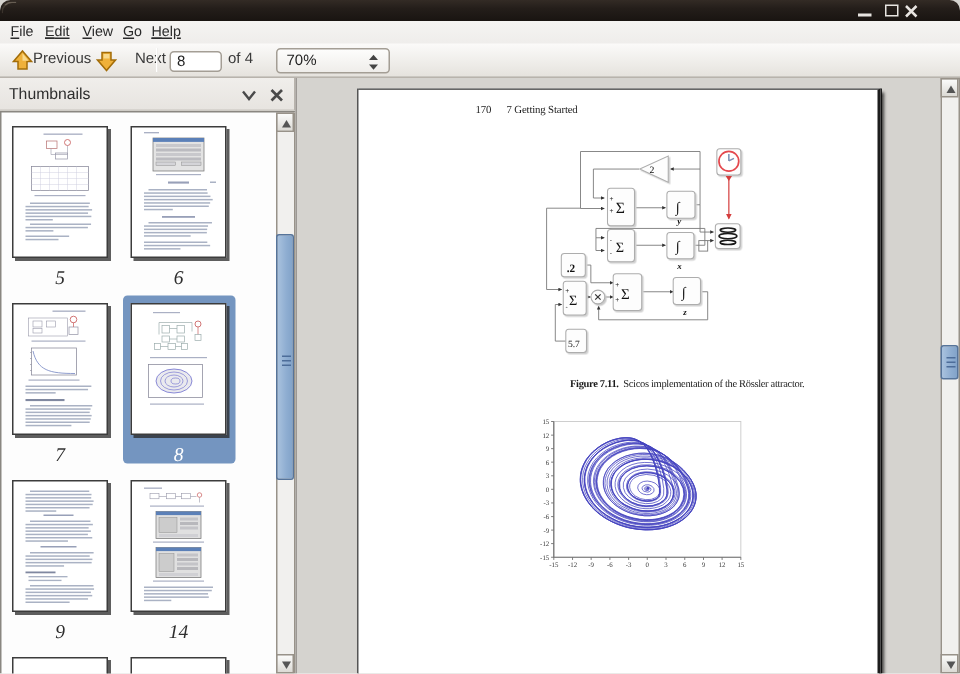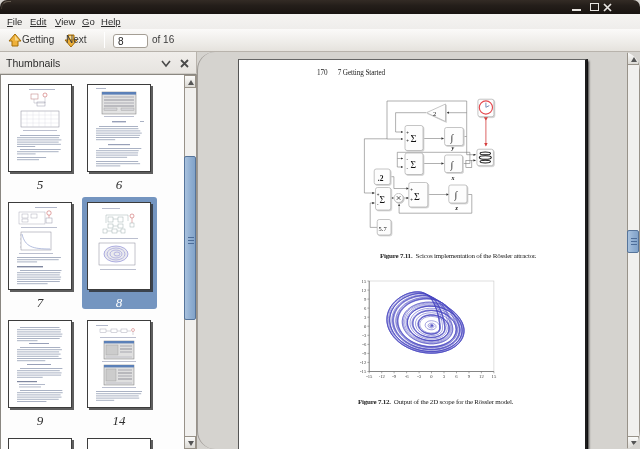--- a/index.html
+++ b/index.html
@@ -42,21 +42,21 @@
   background:#7495c0; border-radius:3px; }
 
 .sbtrack { position:absolute; background:#f1f0ee; border:1px solid #989289; }
 .sbbtn { position:absolute; width:12px; height:13px; background:linear-gradient(#fbfbfa,#dcdad5);
   border:1px solid #989289; }
 .sbthumb { position:absolute; width:12px; background:linear-gradient(90deg,#a9c2de,#8eadd1 60%,#82a3c9);
   border:1px solid #56749a; border-radius:2px; }
 .arrowglyph { width:0; height:0; position:absolute; left:3px; }
 .grip { position:absolute; left:2.5px; width:6px; height:1px; background:#4d6d99; }
 
-#mainview { position:absolute; left:197px; top:52px; width:443px; height:397px; background:#d5d3cf; overflow:hidden; border-left:1px solid #9c9894;border-radius:18px; }
+#mainview { position:absolute; left:197px; top:52px; width:443px; height:397px; background:#d5d3cf; overflow:hidden; border-left:1px solid #9c9894; }
 #page { position:absolute; left:40px; top:7px; width:349px; height:420px; background:#ffffff;
   border-left:1px solid #555; border-top:1px solid #666;
   box-shadow:2px 2px 2px rgba(10,10,10,0.75), 1px 0 0 #222; border-right:2px solid #1d1d1d; }
 .serif { font-family:"Liberation Serif", serif; color:#1c1c1c; }
 
 </style>
 </head>
 <body>
 
 <div id="titlebar">
@@ -74,29 +74,35 @@
   <span style="left:55px;"><u>V</u>iew</span>
   <span style="left:82px;"><u>G</u>o</span>
   <span style="left:101px;text-decoration:underline;"><u>H</u>elp</span>
 </div>
 
 <div id="toolbar">
   <svg class="abs" style="left:8px;top:4px;" width="14" height="15" viewBox="0 0 14 15">
     <path d="M7 1 L13 8 L10 8 L10 13 L4 13 L4 8 L1 8 Z" fill="#efb13a" stroke="#a36d08" stroke-width="1"></path>
     <path d="M7 2.5 L11 7.5 L7 7.5 Z" fill="#f8d98c"></path>
   </svg>
-  <span class="tbtext" style="left:22px;">Getting</span>
+  <span class="tbtext" style="left:22px;">Previous</span>
   <svg class="abs" style="left:64px;top:4px;" width="14" height="15" viewBox="0 0 14 15">
     <path d="M7 14 L1 7 L4 7 L4 2 L10 2 L10 7 L13 7 Z" fill="#efb13a" stroke="#a36d08" stroke-width="1"></path>
     <path d="M5 3 L9 3 L9 6 L5 6 Z" fill="#f8d98c"></path>
   </svg>
-  <span class="tbtext" style="left:66px;">Next</span>
+  <span class="tbtext" style="left:90px;">Next</span>
   <div id="sep1"></div>
   <div id="pagefield">8</div>
-  <span class="tbtext" style="left:152px;">of 16</span>
+  <span class="tbtext" style="left:152px;">of 4</span>
+  <div id="zoombox">70%
+    <svg class="abs" style="right:6px;top:3px;" width="8" height="11" viewBox="0 0 8 11">
+      <path d="M1 4 L4 0.5 L7 4 Z" fill="#444"></path>
+      <path d="M1 7 L4 10.5 L7 7 Z" fill="#444"></path>
+    </svg>
+  </div>
 </div>
 
 <div id="sidehead">
   <div class="t">Thumbnails</div>
   <svg class="abs" style="left:160px;top:7px;" width="12" height="9" viewBox="0 0 12 9">
     <path d="M2 2 L6 7 L10 2" fill="none" stroke="#4a4a4a" stroke-width="1.6"></path>
   </svg>
   <svg class="abs" style="left:179px;top:6px;" width="11" height="11" viewBox="0 0 11 11">
     <path d="M2 2 L9 9 M9 2 L2 9" stroke="#4a4a4a" stroke-width="1.8"></path>
   </svg>
@@ -469,21 +475,20 @@
         <text x="366.2" y="327.9" text-anchor="end">0</text>
         <text x="366.2" y="318.8" text-anchor="end">3</text>
         <text x="366.2" y="309.8" text-anchor="end">6</text>
         <text x="366.2" y="300.7" text-anchor="end">9</text>
         <text x="366.2" y="291.7" text-anchor="end">12</text>
         <text x="366.2" y="282.6" text-anchor="end">15</text>
       </g>
 <path d="M432.0 325.7L432.1 326.3L431.4 326.6L430.6 326.2L430.5 325.6L431.6 325.1L432.7 325.8L432.6 326.7L431.3 327.1L430.0 326.6L429.6 325.6L430.1 324.8L431.3 324.4L432.6 324.6L433.6 325.3L434.0 326.2L433.7 327.1L432.9 327.8L431.7 328.1L429.3 327.5L428.5 326.8L428.1 325.9L428.1 325.1L428.5 324.3L430.2 323.3L432.6 323.2L434.7 324.2L435.9 325.7L436.0 327.4L434.9 328.8L433.0 329.7L431.0 329.8L428.9 329.4L427.1 328.5L425.8 327.1L425.1 325.3L425.5 323.5L426.8 322.0L428.9 321.0L431.5 320.7L434.2 321.1L436.7 322.1L438.6 323.8L439.8 325.8L440.0 328.0L439.1 330.0L437.2 331.7L434.2 332.9L430.5 333.1L426.9 332.4L423.7 330.8L422.2 329.5L421.0 328.1L420.2 326.5L419.8 325.0L419.8 323.3L420.3 321.8L421.2 320.3L422.4 319.0L424.2 317.9L426.1 317.1L430.8 316.3L436.0 316.9L440.6 318.7L442.9 320.2L444.6 321.8L445.9 323.6L446.8 325.6L447.2 327.6L447.1 329.6L446.5 331.6L445.5 333.3L443.7 335.2L441.7 336.7L439.2 337.8L436.3 338.6L433.2 339.1L430.0 339.1L426.6 338.7L423.3 337.8L419.9 336.4L417.0 334.7L414.3 332.4L412.3 330.0L410.8 327.1L410.1 324.4L410.1 321.6L410.7 318.9L412.3 316.0L414.7 313.4L417.9 311.2L421.4 309.7L425.3 308.7L429.5 308.3L433.9 308.4L438.4 309.1L443.2 310.6L447.3 312.6L451.4 315.3L454.5 318.2L456.9 321.4L458.5 324.9L459.4 328.5L459.3 332.1L458.1 336.1L456.1 339.4L453.2 342.4L449.5 345.0L445.1 347.1L440.0 348.5L434.5 349.3L428.7 349.3L422.1 348.4L416.3 346.8L410.1 344.1L405.1 341.0L400.4 336.8L397.0 332.6L394.6 327.9L393.4 323.0L393.2 320.3L393.5 317.5L394.1 314.8L395.0 312.2L396.4 309.6L398.2 307.1L400.3 304.8L402.8 302.7L405.6 300.8L408.7 299.1L415.0 296.8L418.8 296.1L422.0 295.7L425.2 295.8L428.5 296.2L433.3 297.7L437.9 300.5L442.0 304.7L445.9 310.7L449.6 318.9L451.1 323.3L451.8 326.6L452.0 329.2L451.7 331.5L451.0 333.6L449.7 335.8L447.8 337.8L445.5 339.6L442.7 341.0L439.5 342.2L436.1 342.9L432.8 343.2L429.0 343.1L425.6 342.7L421.7 341.8L418.5 340.6L415.4 339.1L412.5 337.4L409.9 335.3L407.7 333.0L405.9 330.5L404.7 328.2L403.6 325.1L403.3 322.2L403.6 319.0L404.5 316.2L405.9 313.6L407.8 311.1L410.3 308.9L413.3 306.9L416.7 305.3L420.4 304.1L424.5 303.3L428.2 303.0L432.6 303.1L436.5 303.6L440.9 304.8L444.6 306.2L448.1 307.9L451.9 310.4L454.8 312.8L457.8 315.8L460.2 319.0L462.1 322.2L463.4 325.5L464.0 328.4L464.1 331.7L463.7 334.5L462.9 337.3L461.5 339.9L459.3 342.9L457.0 345.2L454.2 347.2L451.0 349.1L446.2 351.0L440.9 352.4L435.1 353.2L429.8 353.3L423.7 352.7L418.3 351.7L413.0 350.1L408.0 347.9L402.6 344.9L398.3 341.7L394.6 338.2L391.6 334.3L389.2 330.2L387.6 325.8L386.8 321.3L386.9 317.4L387.4 314.2L388.1 311.7L389.5 308.7L390.8 306.3L395.0 301.3L400.5 297.0L404.0 295.1L407.1 293.7L410.4 292.7L413.8 292.0L419.2 291.8L421.8 292.2L424.5 293.2L428.0 295.4L430.4 297.8L432.6 301.0L435.1 306.2L437.1 311.9L438.7 318.5L439.6 325.1L439.6 329.1L438.8 331.2L437.1 332.7L434.1 333.7L430.7 333.9L427.3 333.4L424.1 332.1L421.4 330.3L419.6 328.0L418.6 325.5L418.5 323.1L419.4 320.5L421.2 318.4L423.8 316.8L427.0 315.6L430.7 315.2L434.3 315.4L437.9 316.2L441.1 317.5L444.1 319.5L446.3 321.7L448.0 324.2L448.8 326.9L448.9 329.7L448.2 332.2L447.0 334.3L445.4 336.0L443.1 337.7L440.8 338.9L438.0 339.8L435.1 340.4L431.9 340.6L428.7 340.4L425.4 339.9L422.1 339.0L416.5 336.4L413.8 334.5L411.9 332.6L410.2 330.5L408.9 328.3L408.0 325.6L407.6 322.9L407.8 320.1L408.7 317.5L410.1 314.9L411.9 312.9L414.5 310.8L417.1 309.2L420.6 307.8L424.0 306.9L427.5 306.4L431.3 306.3L435.1 306.6L439.0 307.3L445.9 309.8L448.8 311.3L452.0 313.4L454.8 315.8L456.9 318.0L459.0 320.8L460.3 323.3L461.4 326.3L461.8 328.9L461.8 331.5L461.4 334.2L460.6 336.7L459.2 339.2L457.5 341.5L455.3 343.7L452.8 345.6L449.8 347.3L446.0 349.0L442.4 350.1L437.9 351.0L433.8 351.3L428.8 351.3L424.5 350.9L420.2 350.1L416.0 348.9L411.9 347.4L408.0 345.5L404.3 343.3L400.9 340.8L397.9 338.0L395.3 335.0L393.2 331.8L391.5 328.4L390.5 324.9L390.0 321.3L390.0 317.7L390.7 314.1L392.0 310.7L393.9 307.4L396.4 304.2L398.9 301.8L402.4 299.2L406.4 297.0L410.8 295.2L414.8 294.2L418.9 293.6L422.3 293.7L425.8 294.2L429.2 295.5L432.4 297.5L435.5 300.5L438.2 304.4L440.9 310.0L443.3 316.6L445.1 324.0L445.5 328.6L444.7 331.7L443.8 333.1L442.5 334.5L438.8 336.6L434.1 337.8L429.1 337.8L424.1 336.8L419.7 334.8L416.1 332.1L413.4 328.6L412.5 326.5L412.0 324.6L411.9 322.3L412.3 320.3L413.1 318.4L414.2 316.6L415.7 315.0L417.6 313.5L422.2 311.2L427.5 310.0L433.2 309.9L439.1 310.9L444.3 312.8L449.0 315.6L452.8 319.0L455.6 323.0L457.1 327.4L457.1 331.5L456.0 335.5L453.5 339.2L451.0 341.6L448.3 343.4L444.7 345.1L441.2 346.3L437.4 347.1L433.4 347.5L429.2 347.5L424.9 347.0L420.7 346.1L416.6 344.8L412.6 343.1L409.4 341.3L406.0 338.9L403.4 336.6L400.8 333.6L399.0 330.9L397.4 327.5L396.6 324.5L396.2 321.5L396.4 318.4L397.1 315.4L398.3 312.5L400.0 309.7L402.2 307.1L404.8 304.7L407.9 302.6L411.5 300.8L415.4 299.3L419.5 298.3L423.2 297.8L427.0 297.8L430.8 298.1L434.7 299.1L437.6 300.2L440.5 301.8L443.3 303.8L445.8 306.1L448.7 309.4L453.1 316.1L456.5 323.5L457.3 326.3L457.7 329.2L457.5 332.0L456.8 334.6L455.6 337.2L453.8 339.5L451.2 341.9L448.4 343.8L444.8 345.5L441.2 346.7L437.3 347.5L433.2 347.9L428.9 347.8L424.6 347.3L420.3 346.4L416.1 345.1L412.1 343.3L408.8 341.5L405.4 339.0L402.4 336.2L399.8 333.1L398.1 330.3L396.6 326.8L395.9 323.8L395.6 320.7L395.9 317.6L396.7 314.6L398.0 311.6L399.9 308.8L402.2 306.2L405.0 303.8L408.3 301.7L412.0 300.0L415.3 298.8L419.6 297.8L423.3 297.4L427.2 297.4L431.0 297.9L434.1 298.7L437.2 299.9L440.1 301.5L442.8 303.6L445.4 306.1L448.2 309.6L450.6 313.2L452.9 317.3L455.8 324.5L456.4 327.2L456.6 330.0L456.3 332.6L455.4 335.1L454.0 337.5L452.2 339.7L449.5 341.9L446.7 343.6L443.6 345.0L440.1 346.0L436.3 346.7L432.3 347.0L428.2 346.9L424.0 346.3L419.9 345.4L415.9 344.0L412.1 342.2L409.1 340.4L405.8 337.9L403.4 335.6L401.0 332.6L399.3 329.9L398.0 326.6L397.3 323.7L397.1 320.7L397.4 317.7L398.4 314.3L399.8 311.5L401.7 308.9L404.0 306.4L406.8 304.2L410.1 302.3L413.7 300.7L417.6 299.4L421.8 298.6L425.5 298.4L429.2 298.5L433.0 299.0L436.7 300.1L439.6 301.4L442.4 303.0L445.7 305.5L448.6 308.4L451.2 311.6L454.2 316.0L456.4 320.0L457.7 323.2L458.7 326.4L459.1 329.0L459.0 331.9L458.3 334.7L457.3 337.0L455.6 339.5L453.8 341.6L450.7 344.0L447.5 345.7L443.4 347.3L439.4 348.4L434.6 349.0L430.1 349.1L425.6 348.7L421.0 347.9L416.5 346.6L412.2 344.8L408.2 342.7L405.0 340.5L401.6 337.7L398.8 334.5L396.5 331.1L395.1 328.0L394.1 324.8L393.7 321.5L393.8 318.3L394.5 315.0L395.7 311.9L397.4 308.9L399.7 306.0L402.5 303.4L405.8 301.1L409.5 299.2L413.7 297.6L418.1 296.5L422.0 296.1L426.0 296.1L430.0 296.7L433.2 297.7L436.3 299.3L438.6 300.9L442.6 304.9L445.0 308.2L447.0 311.6L450.6 319.4L452.5 325.5L452.8 330.1L452.5 332.1L451.7 334.2L450.4 336.2L448.8 338.1L446.4 339.9L443.5 341.5L440.3 342.7L437.2 343.4L433.4 343.9L429.9 343.9L422.8 342.8L419.4 341.8L416.1 340.4L413.0 338.7L410.1 336.6L407.6 334.3L405.6 331.8L403.9 329.1L402.9 326.7L402.2 323.3L402.2 320.4L402.8 317.5L403.9 314.6L405.6 311.9L407.9 309.5L410.7 307.2L413.5 305.6L417.2 304.0L421.2 302.9L425.5 302.2L429.4 302.1L433.3 302.3L437.3 303.0L441.2 304.1L445.0 305.7L448.6 307.7L451.9 310.0L455.3 313.0L458.2 316.3L460.6 319.6L462.3 322.9L463.5 326.2L464.0 329.1L464.0 332.4L463.5 335.2L462.2 338.4L460.7 341.0L458.3 343.8L455.7 346.0L452.8 348.0L449.5 349.7L445.1 351.3L441.1 352.3L436.1 353.0L431.7 353.2L426.3 353.0L421.7 352.3L417.1 351.3L412.7 349.8L408.3 348.0L404.2 345.8L400.5 343.3L397.0 340.4L394.0 337.3L391.5 334.0L389.5 330.4L388.0 326.7L387.1 322.9L386.9 319.7L387.1 316.5L387.8 313.3L388.9 310.2L390.4 307.2L392.4 304.3L394.9 301.6L397.7 299.1L401.0 296.9L404.6 294.9L408.5 293.4L412.7 292.3L416.1 291.8L419.7 291.9L422.4 292.4L425.9 293.9L429.3 296.5L431.6 299.3L434.3 304.1L436.5 309.6L438.4 316.5L439.7 323.8L439.9 328.4L439.3 330.9L437.8 332.4L435.0 333.7L431.6 334.1L427.9 333.7L424.6 332.5L421.7 330.7L419.6 328.4L418.4 325.8L418.3 323.4L419.1 320.8L420.7 318.6L423.2 316.8L426.2 315.7L429.8 315.0L433.5 315.1L437.2 315.8L440.4 317.0L443.6 318.9L446.1 321.0L447.9 323.5L449.0 326.2L449.2 329.1L448.7 331.6L447.7 333.8L446.2 335.6L444.1 337.3L441.8 338.7L439.2 339.7L436.2 340.4L433.1 340.8L429.8 340.8L426.4 340.4L423.1 339.6L417.2 337.1L414.5 335.3L412.3 333.5L410.5 331.5L409.0 329.3L407.9 326.6L407.3 323.8L407.3 321.0L407.8 318.6L409.0 316.0L410.5 313.8L412.9 311.5L415.4 309.8L418.2 308.3L421.5 307.2L425.0 306.4L428.7 306.0L432.5 306.1L436.4 306.5L440.3 307.4L443.6 308.5L446.7 309.8L450.1 311.8L452.8 313.7L455.6 316.1L458.0 318.8L459.6 321.3L460.9 323.8L461.7 326.4L462.2 329.1L462.2 331.8L461.7 334.4L460.8 337.0L459.5 339.5L457.7 341.8L455.5 344.0L452.8 345.9L449.3 347.9L445.4 349.5L441.0 350.7L437.0 351.4L432.1 351.7L427.1 351.5L422.0 350.8L417.7 349.8L412.8 348.1L408.8 346.3L405.0 344.2L401.5 341.7L397.8 338.5L395.2 335.5L393.0 332.2L391.3 328.8L390.1 325.3L389.6 322.2L389.5 318.6L389.9 315.6L390.9 312.0L392.3 309.2L394.4 305.9L396.7 303.3L399.9 300.5L402.9 298.4L406.4 296.6L410.1 295.1L414.0 294.0L418.2 293.4L421.7 293.4L425.1 293.9L429.4 295.6L432.6 297.9L435.6 301.2L438.2 305.4L441.2 312.5L443.4 319.9L444.6 326.5L444.6 328.8L444.3 330.5L443.6 332.0L442.7 333.3L439.5 335.6L435.3 336.9L430.7 337.3L426.0 336.6L421.4 334.9L417.7 332.5L415.0 329.4L413.9 327.4L413.3 325.6L413.1 321.9L413.6 320.1L414.4 318.3L417.1 315.1L421.2 312.6L425.8 311.2L431.1 310.7L436.7 311.2L441.8 312.7L446.4 315.0L450.4 318.0L453.5 321.6L455.4 325.6L455.9 329.5L455.3 333.4L453.5 337.0L451.5 339.5L448.9 341.6L445.7 343.4L442.5 344.7L438.6 345.8L434.8 346.3L430.9 346.4L426.9 346.2L422.3 345.3L418.3 344.2L414.5 342.7L410.9 340.8L407.6 338.5L404.7 336.0L402.3 333.1L400.6 330.5L399.1 327.3L398.4 324.5L398.0 321.1L398.3 318.2L399.2 314.9L400.5 312.2L402.6 309.2L405.0 306.8L408.2 304.3L411.5 302.5L415.1 301.0L419.0 299.9L423.1 299.2L426.7 299.0L431.1 299.3L434.8 299.9L438.4 301.1L441.9 302.8L445.3 304.9L448.3 307.4L451.6 310.9L454.3 314.4L456.8 318.4L458.9 322.6L460.0 325.9L460.5 328.6L460.5 331.2L460.0 334.2L458.9 337.0L457.5 339.4L455.4 341.9L453.1 343.9L450.0 345.9L446.5 347.6L442.5 348.9L438.2 349.8L433.7 350.2L429.0 350.2L424.2 349.7L420.1 348.9L415.4 347.5L411.5 345.9L407.2 343.7L403.8 341.4L400.3 338.4L397.7 335.6L395.5 332.6L393.8 329.4L392.4 325.5L391.8 322.1L391.8 318.7L392.3 315.2L393.7 311.4L395.5 308.2L397.9 305.2L400.8 302.5L404.3 300.0L408.1 297.9L412.4 296.3L417.1 295.2L421.1 294.7L425.3 294.9L429.5 295.9L432.7 297.3L436.6 300.1L440.0 304.1L442.9 308.9L445.6 314.8L448.0 322.1L449.0 327.5L448.7 331.3L447.0 334.6L445.4 336.3L443.3 337.8L438.5 339.8L432.8 340.7L426.6 340.3L420.5 338.6L415.3 335.9L411.2 332.1L408.5 328.1L407.6 325.4L407.3 322.9L407.5 320.1L408.2 317.8L409.4 315.5L411.1 313.3L413.2 311.4L415.7 309.7L418.6 308.3L421.8 307.2L428.5 306.1L435.6 306.5L439.5 307.3L442.8 308.3L448.9 311.1L451.7 312.9L454.6 315.3L457.1 317.9L458.9 320.3L460.3 322.8L461.3 325.4L461.9 328.0L462.1 330.7L461.8 333.3L461.1 335.9L460.0 338.4L458.4 340.8L454.3 344.8L450.5 347.2L446.7 348.9L442.5 350.3L438.0 351.2L433.1 351.6L428.2 351.5L423.1 350.9L418.8 350.0L413.8 348.4L409.8 346.7L405.3 344.3L401.8 341.9L398.1 338.7L395.5 335.6L393.2 332.4L391.5 329.0L390.3 325.5L389.7 322.5L389.6 318.9L390.0 315.9L391.0 312.3L392.2 309.5L394.4 306.2L396.6 303.6L399.7 300.8L402.8 298.6L406.8 296.5L410.6 295.0L414.6 294.0L418.8 293.4L422.2 293.5L425.6 294.1L429.9 295.9L433.1 298.3L436.0 301.6L438.6 305.9L441.6 312.9L443.7 320.1L444.8 326.6L444.8 328.9L444.5 330.6L443.9 332.1L442.9 333.4L439.7 335.7L435.4 337.1L430.8 337.5L426.0 336.8L421.3 335.1L417.6 332.6L414.7 329.5L413.6 327.5L413.0 325.7L412.7 323.8L412.8 321.9L413.3 320.0L414.1 318.2L415.3 316.5L416.8 315.0L420.9 312.5L425.6 311.0L431.0 310.4L436.7 311.0L441.8 312.4L446.6 314.8L450.6 317.8L453.5 321.2L455.6 325.2L456.3 329.1L455.8 333.0L454.1 336.8L452.2 339.3L449.9 341.3L446.9 343.2L443.8 344.6L439.8 345.8L436.1 346.5L432.2 346.7L428.1 346.6L424.0 346.0L420.0 345.1L416.0 343.7L412.2 341.9L408.8 339.8L405.6 337.3L402.9 334.6L401.0 332.0L399.3 328.9L398.2 326.0L397.6 322.6L397.6 319.7L398.2 316.3L399.3 313.5L400.8 310.7L402.9 308.2L405.8 305.5L408.8 303.4L412.2 301.7L415.9 300.3L420.0 299.3L423.5 298.8L427.9 298.7L431.6 299.0L435.4 299.9L438.3 300.9L441.8 302.6L444.5 304.4L447.6 307.0L450.4 310.0L453.2 313.7L455.5 317.3L457.3 320.6L458.7 324.1L459.5 326.9L459.8 329.9L459.6 332.4L458.9 335.3L457.6 338.0L456.0 340.2L453.3 342.9L450.4 344.9L446.5 346.9L442.7 348.2L437.9 349.2L433.5 349.6L428.9 349.6L424.2 349.1L419.5 348.1L415.0 346.7L410.6 344.8L407.1 342.8L403.4 340.2L400.1 337.1L397.3 333.8L395.4 330.8L394.0 327.6L393.1 324.3L392.7 320.9L392.9 317.6L393.7 314.3L395.0 311.1L396.9 308.0L399.3 305.1L402.2 302.5L405.7 300.2L409.5 298.3L413.8 296.7L418.4 295.7L422.4 295.4L426.5 295.6L429.8 296.3L434.6 298.3L438.3 301.2L442.3 305.8L445.5 311.3L449.0 319.7L450.8 326.8L451.0 329.0L450.7 331.2L450.0 333.2L449.0 335.1L447.3 337.0L445.1 338.7L442.5 340.2L439.9 341.1L436.7 341.9L433.7 342.3L430.0 342.3L426.8 342.0L423.1 341.3L420.0 340.2L414.2 337.3L411.6 335.4L409.4 333.3L407.6 331.0L406.3 328.8L405.2 325.9L404.7 323.2L404.8 320.1L405.5 317.4L406.7 314.9L408.4 312.5L410.6 310.3L413.3 308.3L416.4 306.7L419.9 305.4L423.7 304.5L427.2 304.1L431.4 304.1L435.1 304.4L439.3 305.3L442.9 306.4L446.4 307.9L449.7 309.6L452.7 311.7L455.8 314.4L458.5 317.3L460.4 319.9L462.1 323.0L463.1 325.8L463.8 329.1L463.8 331.9L463.3 334.7L462.4 337.4L461.0 340.0L459.2 342.5L456.9 344.8L454.1 346.9L449.9 349.3L445.7 350.9L441.0 352.1L436.1 352.8L430.9 353.0L425.6 352.7L420.3 351.8L415.7 350.6L410.6 348.8L406.4 346.8L401.9 344.0L398.4 341.3L394.8 337.8L392.2 334.5L389.8 330.4L388.3 326.7L387.5 322.9L387.2 319.7L387.4 316.5L388.1 313.4L389.5 309.7L391.1 306.7L393.2 303.9L395.7 301.3L399.2 298.4L402.6 296.3L406.3 294.5L410.3 293.1L414.5 292.2L418.0 292.0L421.6 292.3L424.3 293.1L427.7 295.0L430.2 297.2L432.5 300.0L435.1 304.8L437.3 310.3L439.4 318.2L440.4 324.7L440.4 329.1L439.6 331.4L437.7 333.0L434.6 334.1L431.0 334.4L427.4 333.9L424.0 332.7L421.0 330.7L419.0 328.4L417.8 325.7L417.7 323.1L418.6 320.4L420.4 318.2L423.0 316.3L426.4 315.1L430.2 314.5L434.1 314.7L437.9 315.5L441.3 316.9L444.5 318.9L447.0 321.2L448.8 323.8L449.8 326.7L450.0 329.6L449.3 332.2L448.3 334.3L446.7 336.1L444.8 337.7L442.4 339.1L439.6 340.2L436.6 341.0L430.3 341.4L423.8 340.5L418.0 338.3L412.9 335.0L410.8 333.1L409.0 330.9L407.5 328.2L406.6 325.7L406.2 322.8L406.3 320.2L407.0 317.7L408.2 315.3L409.8 313.1L411.9 311.0L414.5 309.2L417.5 307.6L420.8 306.5L423.9 305.7L427.7 305.3L431.1 305.2L435.2 305.5L438.7 306.2L445.4 308.5L448.6 310.0L452.0 312.2L454.6 314.3L457.3 317.0L459.3 319.5L460.8 322.0L462.0 324.7L462.7 327.4L463.0 330.1L462.8 332.9L462.2 335.6L461.1 338.2L459.6 340.7L458.0 342.7L454.7 345.5L451.3 347.7L446.9 349.7L442.5 351.1L437.1 352.0L432.1 352.3L426.9 352.1L421.7 351.4L416.5 350.1L411.5 348.4L406.8 346.1L402.4 343.4L398.4 340.2L395.0 336.7L392.3 332.9L390.4 329.4L389.2 325.8L388.5 322.1L388.4 318.3L388.8 315.3L389.9 311.6L391.3 308.7L393.5 305.3L395.8 302.7L399.1 299.8L402.3 297.6L406.5 295.5L410.4 294.0L414.5 293.0L418.8 292.7L422.3 292.9L425.8 293.9L429.2 295.7L432.4 298.6L434.6 301.5L437.2 306.1L439.6 312.5L441.5 319.4L442.5 325.7L442.4 329.9L441.8 331.2L441.0 332.4L438.4 334.3L434.7 335.5L430.5 335.8L426.4 335.1L422.4 333.5L419.1 331.2L416.8 328.5L415.6 325.1L415.6 321.9L417.0 318.8L419.5 316.2L422.9 314.2L427.0 313.1L431.6 312.7L436.5 313.3L440.9 314.6L444.9 316.6L448.3 319.3L450.7 322.2L452.3 325.4L452.9 328.8L452.4 332.1L450.9 335.4L449.0 337.8L446.7 339.7L443.9 341.3L440.7 342.5L437.2 343.4L433.4 343.8L429.4 343.8L425.9 343.4L421.9 342.5L418.5 341.4L414.8 339.6L411.8 337.8L409.1 335.7L406.8 333.3L404.9 330.7L403.5 327.9L402.5 324.6L402.3 321.7L402.6 318.3L403.6 315.5L405.4 312.4L407.6 309.9L410.3 307.6L413.5 305.7L417.2 304.1L421.2 303.0L425.5 302.3L429.4 302.1L434.0 302.5L437.9 303.2L441.8 304.4L445.6 306.0L449.1 308.1L452.9 310.8L455.7 313.4L458.6 316.7L460.8 319.9L462.5 323.3L463.6 326.6L464.1 329.5L464.0 332.8L463.4 335.6L462.1 338.8L460.5 341.3L458.0 344.1L455.4 346.3L451.8 348.6L448.4 350.2L444.0 351.7L439.9 352.6L434.8 353.1L430.3 353.2L425.0 352.8L420.3 352.1L415.8 350.9L411.3 349.3L407.1 347.4L403.1 345.1L399.4 342.5L396.0 339.5L393.2 336.3L390.8 332.9L388.9 329.3L387.8 326.2L387.0 322.4L386.9 319.2L387.1 315.9L387.9 312.8L389.1 309.7L390.7 306.7L392.8 303.8L395.3 301.2L398.2 298.7L401.5 296.5L405.1 294.6L409.1 293.1L413.3 292.1L416.8 291.8L420.4 292.0L423.1 292.6L426.6 294.3L429.1 296.3L431.5 299.1L434.2 303.8L436.4 309.4L438.4 316.3L439.7 323.7L439.9 328.4L439.2 330.9L437.8 332.4L434.9 333.6L431.5 334.1L427.9 333.6L424.6 332.5L421.8 330.7L419.6 328.3L418.5 325.8L418.3 323.3L419.1 320.8L420.8 318.6L423.3 316.8L426.5 315.6L430.2 315.1L433.8 315.2L437.5 316.0L440.7 317.2L443.9 319.1L446.2 321.3L448.0 323.8L449.0 326.5L449.1 329.3L448.6 331.9L447.4 334.0L445.9 335.8L443.7 337.5L441.4 338.8L438.7 339.8L435.8 340.4L432.6 340.7L429.3 340.7L426.0 340.2L422.7 339.4L416.9 336.9L414.2 335.0L412.1 333.1L410.3 331.1L408.9 328.9L407.8 326.2L407.3 323.4L407.4 320.6L408.0 318.3L409.3 315.6L410.9 313.5L413.3 311.3L415.9 309.6L419.3 308.0L422.5 307.0L426.1 306.3L429.8 306.1L433.7 306.2L437.6 306.8L441.4 307.8L444.7 309.0L447.7 310.4L451.0 312.5L454.0 314.8L456.3 317.0L458.5 319.7L460.0 322.2L461.1 324.7L461.8 327.4L462.1 330.0L462.0 332.7L461.4 335.3L460.3 337.8L458.8 340.3L456.9 342.5L454.5 344.6L451.8 346.5L448.1 348.4L444.0 349.9L439.6 350.9L435.6 351.4L430.6 351.6L425.6 351.2L420.5 350.4L416.3 349.2L411.4 347.5L407.5 345.5L403.8 343.3L400.4 340.7L396.9 337.4L394.4 334.3L392.4 331.0L390.9 327.6L390.0 324.0L389.6 321.0L389.7 317.4L390.3 314.4L391.5 310.9L393.1 308.1L395.0 305.4L397.3 302.8L400.6 300.1L403.7 298.0L408.0 296.0L411.8 294.6L415.8 293.7L419.2 293.4L422.6 293.5L426.1 294.2L430.3 296.1L433.5 298.7L436.4 302.2L438.9 306.5L441.8 313.5L443.8 320.6L444.8 326.9L444.8 329.1L444.5 330.7L443.8 332.2L442.6 333.6L439.3 335.8L435.0 337.2L430.3 337.4L425.5 336.6L420.9 334.8L417.2 332.3L414.5 329.1L413.5 327.1L412.9 325.2L412.7 323.4L412.9 321.5L413.4 319.6L414.3 317.8L417.2 314.7L421.5 312.2L426.3 310.9L431.7 310.5L437.3 311.1L442.4 312.7L447.1 315.1L451.1 318.3L454.0 322.0L455.8 326.1L456.3 330.0L455.5 333.9L453.5 337.6L451.4 340.0L448.6 342.2L445.3 344.0L442.0 345.2L437.9 346.2L434.1 346.6L430.1 346.7L426.0 346.3L421.4 345.4L417.4 344.2L413.5 342.6L409.9 340.6L406.7 338.2L403.8 335.6L401.5 332.6L399.8 330.0L398.5 326.7L397.8 323.8L397.6 320.4L398.0 317.5L399.0 314.1L400.4 311.4L402.4 308.8L404.8 306.4L408.1 303.9L411.4 302.1L415.1 300.6L419.0 299.5L423.2 298.9L426.9 298.7L431.3 299.0L435.1 299.8L438.7 301.1L442.2 302.9L445.5 305.2L448.5 307.9L451.7 311.5L454.3 315.2L456.7 319.2L458.5 323.4L459.5 326.6L459.8 329.3L459.8 331.8L459.1 334.7L457.9 337.4L456.2 340.0L453.9 342.4L451.5 344.2L448.3 346.1L444.7 347.6L440.7 348.7L436.4 349.5L431.9 349.7L427.2 349.5L422.5 348.8L418.5 347.9L414.0 346.3L410.3 344.7L406.2 342.3L403.1 340.0L399.8 336.9L397.4 334.1L395.5 331.0L394.0 327.9L393.0 324.0L392.6 320.7L392.9 317.3L393.7 314.0L395.0 310.8L397.0 307.7L399.4 304.9L402.4 302.3L405.9 300.0L409.8 298.1L414.1 296.6L418.8 295.6L422.8 295.3L426.9 295.6L431.0 296.6L434.2 298.1" fill="none" stroke="#4543c0" stroke-width="0.55" stroke-opacity="0.9"></path>
 <circle cx="432" cy="325.5" r="0.9" fill="#4543c0"></circle>
 </svg>
-  <div class="serif abs" style="left:160px; top:346px; font-size:7px; letter-spacing:-0.22px;"><b>Figure 7.12.</b>&nbsp; Output of the 2D scope for the Rössler model.</div>
 
   <div class="sbtrack" style="left:429px; top:0px; width:13px; height:397px;"></div>
   <div class="sbbtn" style="left:429px; top:0px;">
     <div class="arrowglyph" style="top:4px; border-left:3px solid transparent;border-right:3px solid transparent;border-bottom:5px solid #555;"></div>
   </div>
   <div class="sbbtn" style="left:429px; top:384px;">
     <div class="arrowglyph" style="top:4px; border-left:3px solid transparent;border-right:3px solid transparent;border-top:5px solid #555;"></div>
   </div>
   <div class="sbthumb" style="left:429px; top:178px; height:23px;">
       <div class="grip" style="top:7px;"></div>

